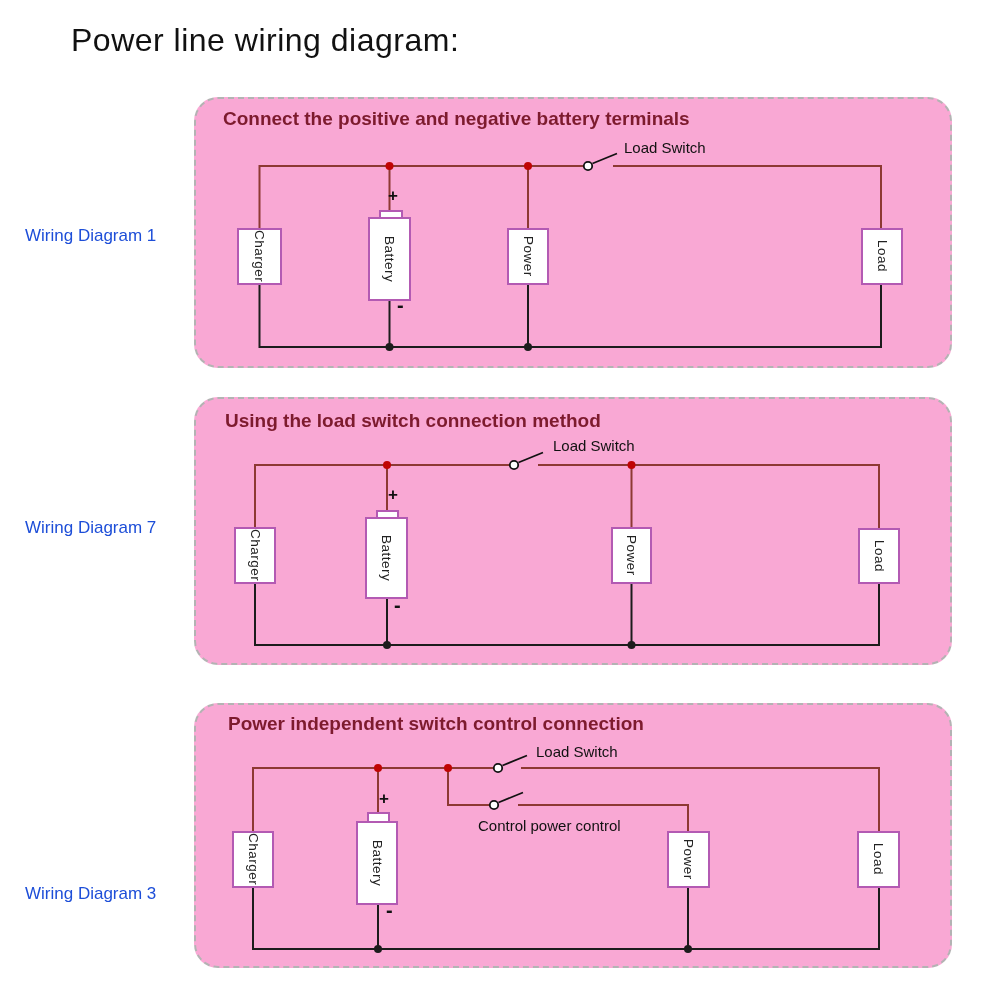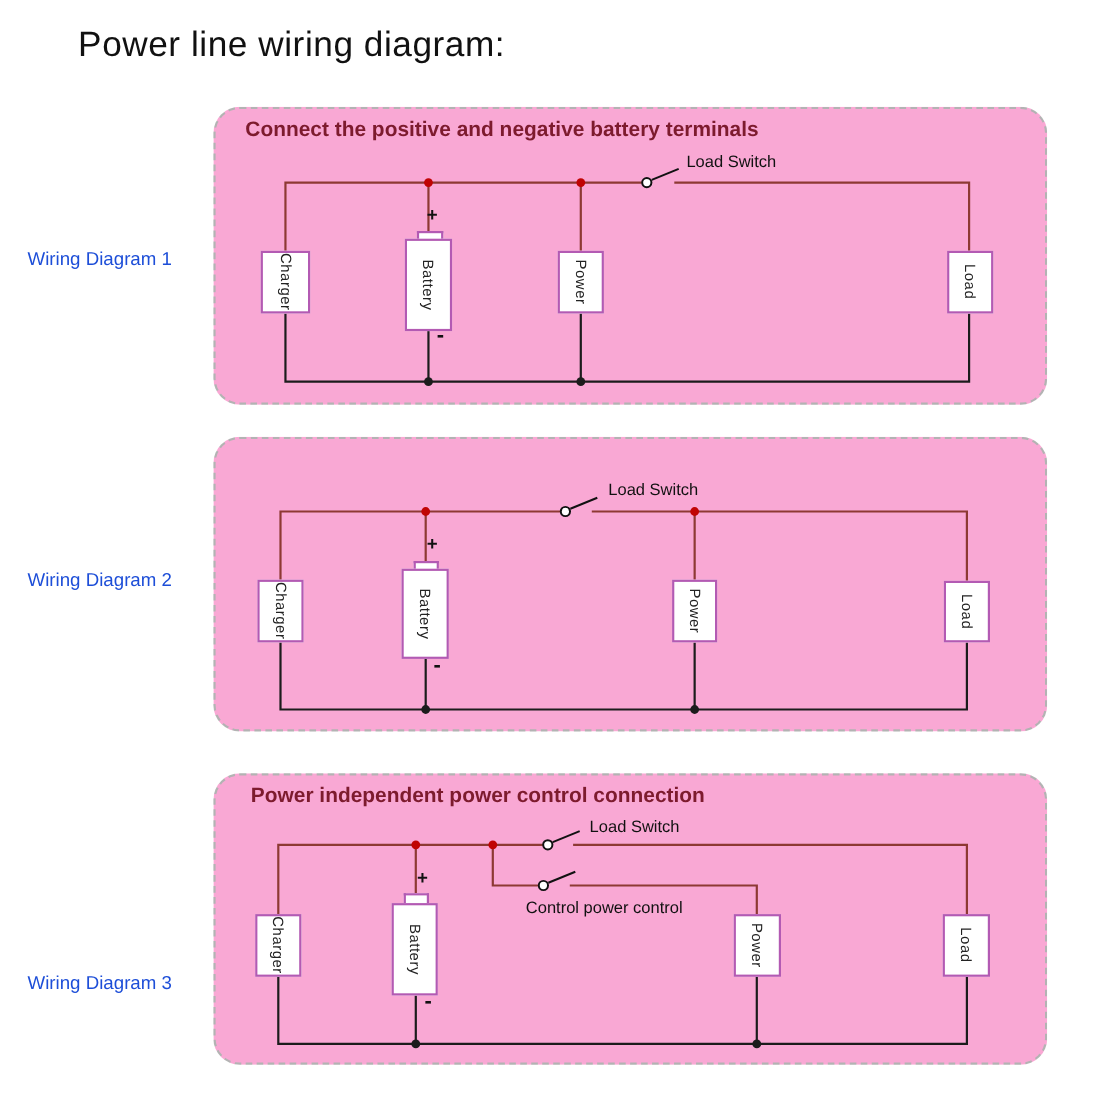--- a/index.html
+++ b/index.html
@@ -37,21 +37,21 @@
   .sign{position:absolute;font-weight:bold;color:#111;line-height:1;}
   .plus{font-size:17px;}
   .minus{font-size:20px;}
 </style>
 </head>
 <body>
 
 <div class="page-title">Power line wiring diagram:</div>
 
 <div class="side-label" style="top:226px;">Wiring Diagram 1</div>
-<div class="side-label" style="top:518px;">Wiring Diagram 2</div>
+<div class="side-label" style="top:518px;">Wiring Diagram 7</div>
 <div class="side-label" style="top:844px;margin-top:40px;">Wiring Diagram 3</div>
 
 <div class="panel" style="top:97px;height:271px;">
   <div class="panel-title" style="left:27px;top:9px;">Connect the positive and negative battery terminals</div>
   <svg class="wires" width="754" height="267">
     <g fill="none" stroke-width="2" style="stroke:var(--positive-wire)">
       <polyline points="63.5,129 63.5,67 387.5,67"></polyline>
       <line x1="193.5" y1="67" x2="193.5" y2="111"></line>
       <line x1="332" y1="67" x2="332" y2="129"></line>
       <polyline points="417,67 685,67 685,129"></polyline>
@@ -86,20 +86,21 @@
   <div class="sign minus" style="left:201px;top:196px;">-</div>
   <div class="comp" style="left:311px;top:129px;width:42px;height:57px;">
       <span class="vtext">Power</span>
     </div>
   <div class="comp" style="left:665px;top:129px;width:42px;height:57px;">
       <span class="vtext">Load</span>
     </div>
 </div>
 
 <div class="panel" style="top:397px;height:268px;">
+  <div class="panel-title" style="left:29px;top:11px;">Using the load switch connection method</div>
   <svg class="wires" width="754" height="264">
     <g fill="none" stroke-width="2" style="stroke:var(--positive-wire)">
       <polyline points="59,128 59,66 313.5,66"></polyline>
       <line x1="191" y1="66" x2="191" y2="111"></line>
       <polyline points="342,66 683,66 683,129"></polyline>
       <line x1="435.5" y1="66" x2="435.5" y2="128"></line>
     </g>
     <g fill="none" stroke-width="2" style="stroke:var(--negative-wire)">
       <polyline points="59,185 59,246 683,246 683,185"></polyline>
       <line x1="191" y1="200" x2="191" y2="246"></line>
@@ -130,21 +131,21 @@
   <div class="sign minus" style="left:198px;top:196px;">-</div>
   <div class="comp" style="left:415px;top:128px;width:41px;height:57px;">
       <span class="vtext">Power</span>
     </div>
   <div class="comp" style="left:662px;top:129px;width:42px;height:56px;">
       <span class="vtext">Load</span>
     </div>
 </div>
 
 <div class="panel" style="top:703px;height:265px;">
-  <div class="panel-title" style="left:32px;top:8px;">Power independent power control connection</div>
+  <div class="panel-title" style="left:32px;top:8px;">Power independent switch control connection</div>
   <svg class="wires" width="754" height="261">
     <g fill="none" stroke-width="2" style="stroke:var(--positive-wire)">
       <polyline points="57,126 57,63 297.5,63"></polyline>
       <line x1="182" y1="63" x2="182" y2="107"></line>
       <polyline points="325,63 683,63 683,126"></polyline>
       <polyline points="252,63 252,100 293.5,100"></polyline>
       <polyline points="322,100 492,100 492,126"></polyline>
     </g>
     <g fill="none" stroke-width="2" style="stroke:var(--negative-wire)">
       <polyline points="57,183 57,244 683,244 683,183"></polyline>

